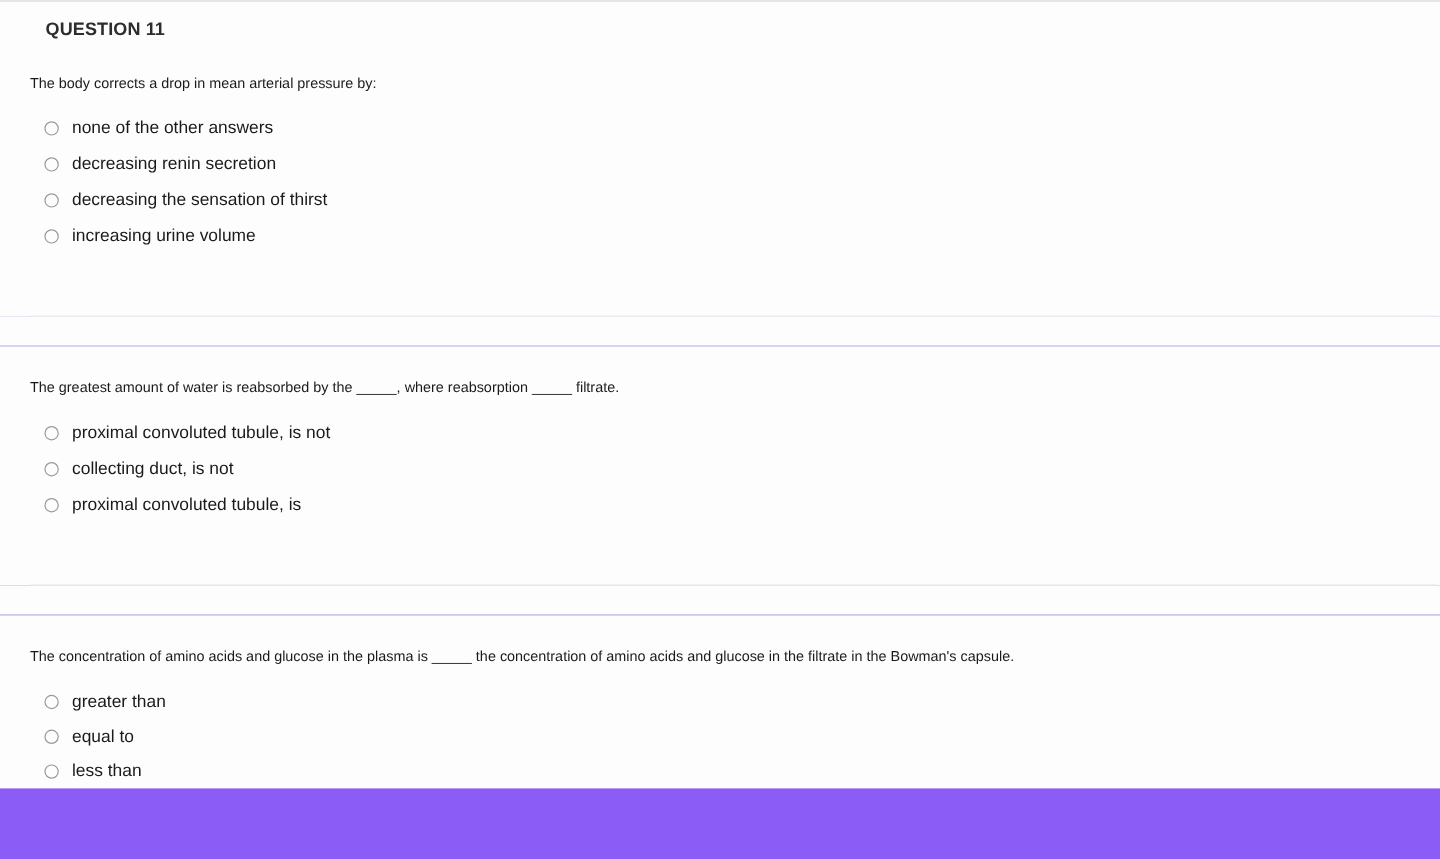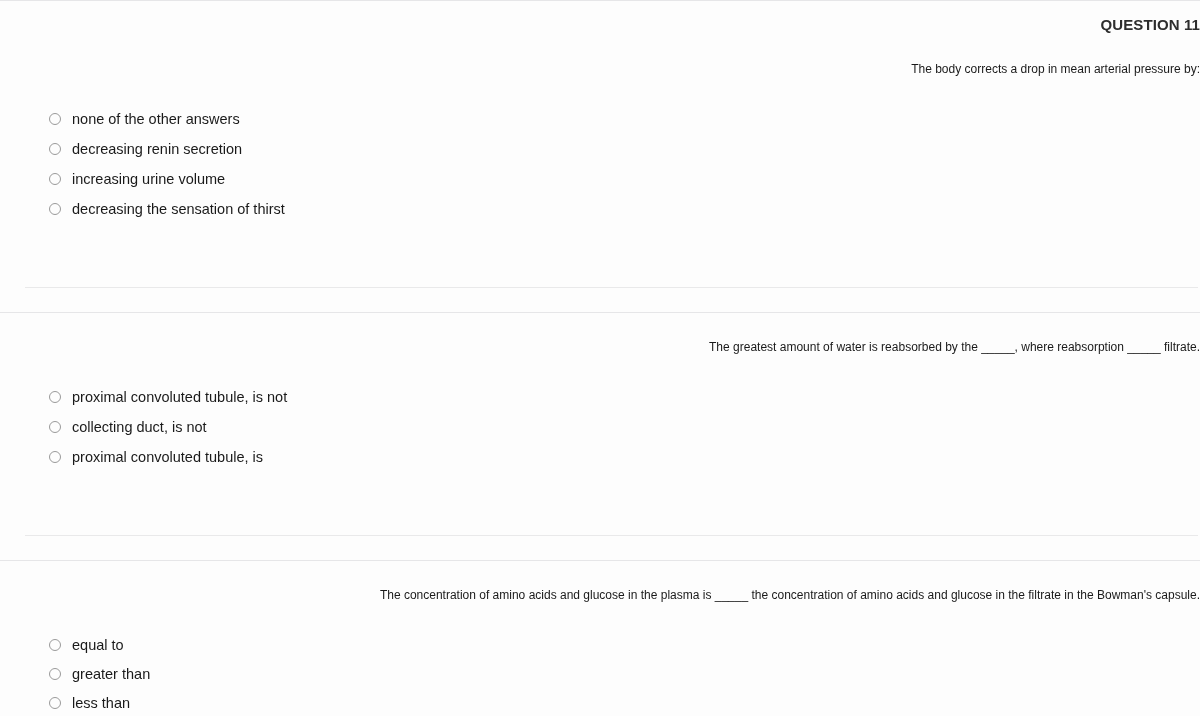--- a/index.html
+++ b/index.html
@@ -14,21 +14,20 @@
     font-family: "Liberation Sans", sans-serif;
     color: #1a1a1a;
     overflow: hidden;
   }
 
   .page {
     position: relative;
     width: 1200px;
     height: 716px;
     background: #8b5cf6;
-    text-align: right;
   }
 
   
   .rule-full {
     width: 100%;
     height: 1px;
     background: #e6e6e8;
     border: 0;
     margin: 0;
     padding: 0;
@@ -58,21 +57,21 @@
   .question-text {
     font-size: 12px;
     color: #1a1a1a;
     line-height: 20px;
     padding: 24px 0 0 25px;
     white-space: nowrap;
   }
 
   .options {
     list-style: none;
-    margin: 16px;
+    margin: 4px;
     padding: 9px 0 0 0;
   }
 
   .option {
     display: flex;
     align-items: center;
     padding-left: 33px;
     height: 29px;
   }
 
@@ -124,25 +123,25 @@
       <li class="option spaced">
         <span class="radio"></span>
         <span class="option-label">none of the other answers</span>
       </li>
       <li class="option spaced">
         <span class="radio"></span>
         <span class="option-label">decreasing renin secretion</span>
       </li>
       <li class="option spaced">
         <span class="radio"></span>
-        <span class="option-label">increasing urine volume</span>
+        <span class="option-label">decreasing the sensation of thirst</span>
       </li>
       <li class="option spaced">
         <span class="radio"></span>
-        <span class="option-label">decreasing the sensation of thirst</span>
+        <span class="option-label">increasing urine volume</span>
       </li>
     </ul>
 
     <div class="block-tail-q11"></div>
     <div class="rule-inset"></div>
   </section>
 
   <div class="divider-gap"></div>
   <hr class="rule-full">
 
@@ -172,25 +171,25 @@
   <div class="divider-gap"></div>
   <hr class="rule-full">
 
   <section class="question-block">
 
     <div class="question-text">The concentration of amino acids and glucose in the plasma is _____ the concentration of amino acids and glucose in the filtrate in the Bowman's capsule.</div>
 
     <ul class="options">
       <li class="option">
         <span class="radio"></span>
-        <span class="option-label">equal to</span>
+        <span class="option-label">greater than</span>
       </li>
       <li class="option">
         <span class="radio"></span>
-        <span class="option-label">greater than</span>
+        <span class="option-label">equal to</span>
       </li>
       <li class="option">
         <span class="radio"></span>
         <span class="option-label">less than</span>
       </li>
     </ul>
   </section>
 
 </div>
 

